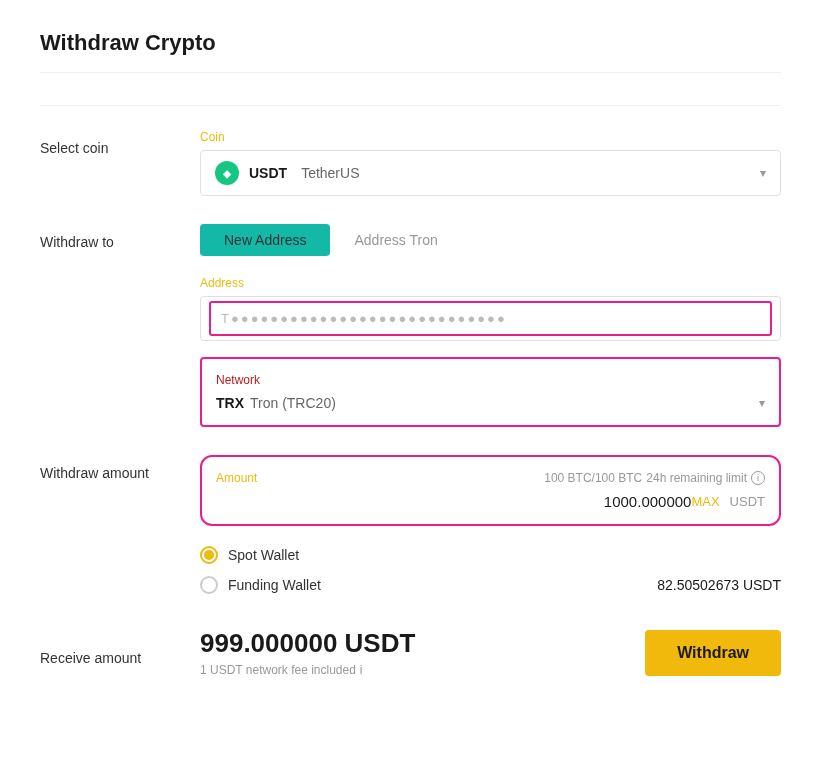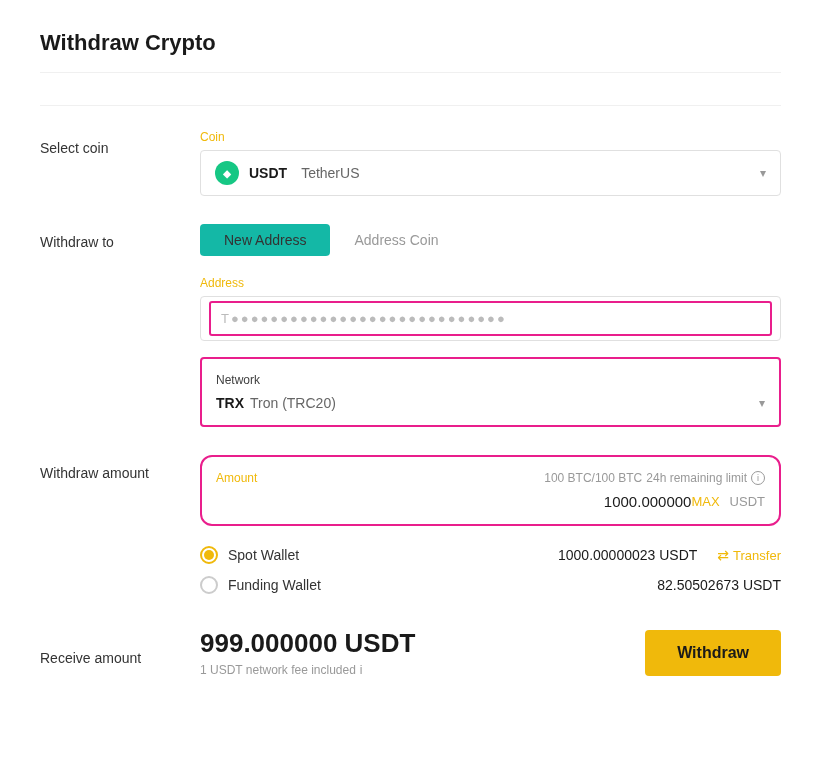--- a/index.html
+++ b/index.html
@@ -141,21 +141,21 @@
     }
     
     .network-box {
       border: 2px solid #e91e8c;
       border-radius: 4px;
       padding: 14px;
       margin-bottom: 0;
     }
     .network-label {
       font-size: 12px;
-      color: #404040;
+      color: #b91c1c;
       margin-bottom: 8px;
     }
     .network-select {
       display: flex;
       align-items: center;
       justify-content: space-between;
       cursor: pointer;
     }
     .network-left {
       display: flex;
@@ -349,21 +349,21 @@
       </div>
     </div>
   </div>
 
   <div class="form-row">
     <div class="form-label">Withdraw to</div>
     <div class="form-content">
 
       <div class="tab-container">
         <button class="tab-btn active">New Address</button>
-        <button class="tab-btn inactive">Address Coin</button>
+        <button class="tab-btn inactive">Address Tron</button>
       </div>
 
       <div class="address-field-wrapper">
         <div class="field-label">Address</div>
         <div class="address-input-outer">
           <div class="address-input-inner">
             <input type="text" value="T●●●●●●●●●●●●●●●●●●●●●●●●●●●●" style="color: rgb(187, 187, 187); letter-spacing: 2px; font-size: 13px;">
           </div>
         </div>
       </div>
@@ -404,27 +404,20 @@
 
       <div class="wallet-options">
 
         <div class="wallet-option">
           <div class="wallet-option-left">
             <div class="radio-outer">
               <div class="radio-inner"></div>
             </div>
             <span class="wallet-name">Spot Wallet</span>
           </div>
-          <div style="display:flex; align-items:center; gap:20px;">
-            <span class="wallet-balance">1000.00000023 USDT</span>
-            <button class="transfer-btn">
-              <span style="font-size:14px;">⇄</span>
-              <span>Transfer</span>
-            </button>
-          </div>
         </div>
 
         <div class="wallet-option">
           <div class="wallet-option-left">
             <div class="radio-empty"></div>
             <span class="wallet-name">Funding Wallet</span>
           </div>
           <span class="wallet-balance">82.50502673 USDT</span>
         </div>
       </div>

